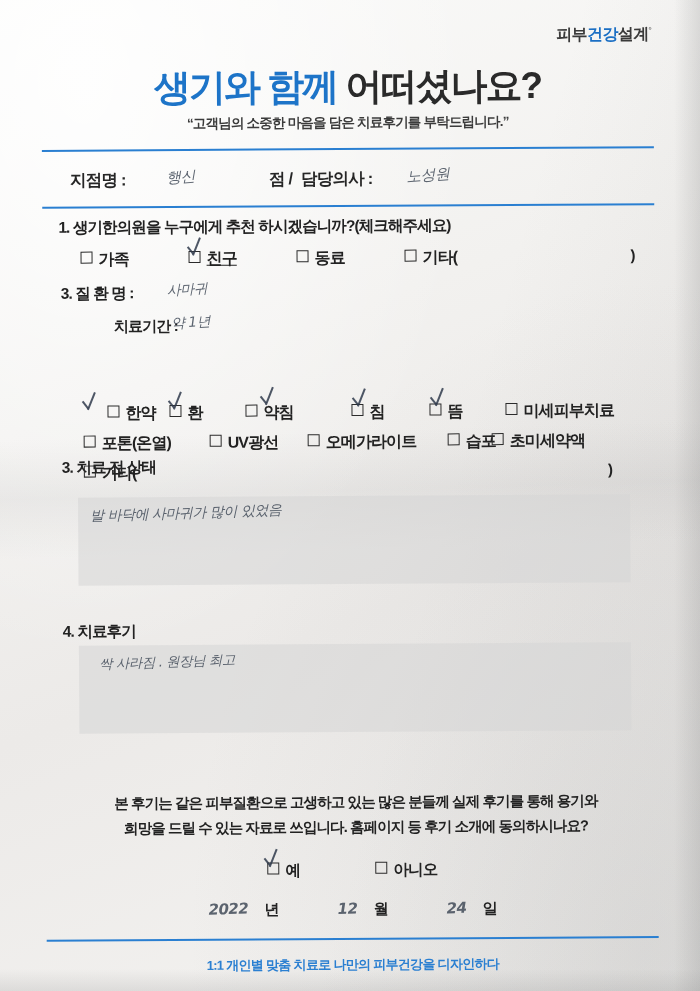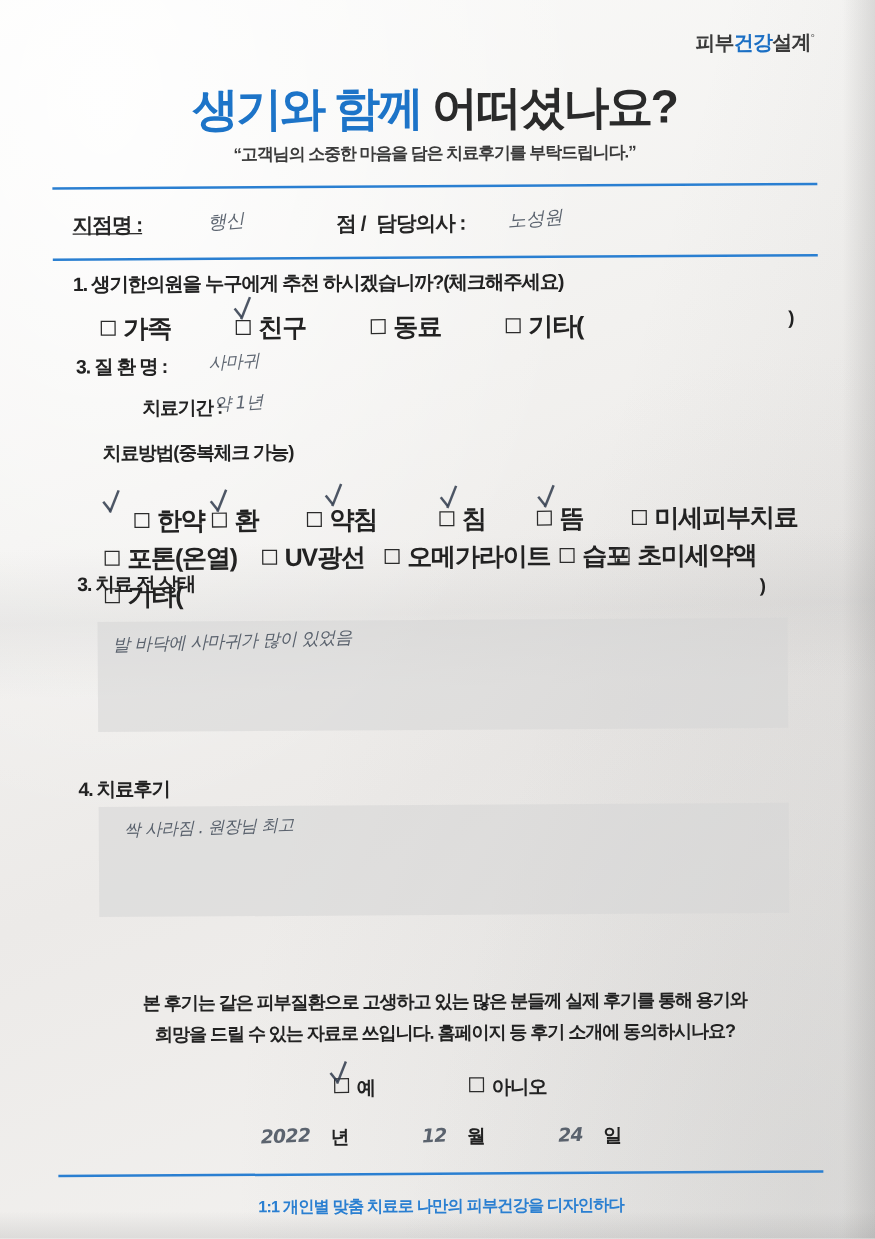--- a/index.html
+++ b/index.html
@@ -119,21 +119,21 @@
     left: 56px;
     top: 162px;
     width: 600px;
     height: 36px;
     font-size: 16.5px;
     font-weight: bold;
     letter-spacing: -0.8px;
     color: #262626;
   }
   .branch-row .lbl { position: absolute; }
-  .lbl-branch { left: 4px; top: 6px; text-decoration: underline; }
+  .lbl-branch { left: 16px; top: 6px; }
   .lbl-jeom { left: 215px; top: 6px; }
   .lbl-doctor { left: 247px; top: 6px; }
 
   
   .hw {
     position: absolute;
     font-family: "DejaVu Sans", sans-serif;
     color: #3c4654;
     font-style: italic;
     letter-spacing: -0.5px;
@@ -163,21 +163,21 @@
     letter-spacing: -0.9px;
     color: #222;
     white-space: nowrap;
   }
   .sl-period { left: 83px; top: 316px; margin-left: 32px; }
   .sl-method { left: 83px; top: 352px; }
 
   
   .opt {
     position: absolute;
-    font-size: 20px;
+    font-size: 16px;
     font-weight: bold;
     letter-spacing: -0.9px;
     color: #222;
     white-space: nowrap;
   }
   .box {
     display: inline-block;
     width: 10px;
     height: 10px;
     border: 1.6px solid #2b2b2b;
@@ -299,40 +299,39 @@
       <span class="lbl lbl-doctor">담당의사 :</span>
     </div>
     <div class="hw" style="left:168px; top:168px; font-size:15px; transform:rotate(-4deg);">행신</div>
     <div class="hw" style="left:408px; top:168px; font-size:15px; transform:rotate(-4deg);">노성원</div>
 
     <div class="q q1">1. 생기한의원을 누구에게 추천 하시겠습니까?(체크해주세요)</div>
 
     <div class="opt" style="left:82px; top:248px;">
       <span class="box"></span><span>가족</span>
     </div>
-    <div class="opt" style="left:190px; top:248px;">
+    <div class="opt" style="left:190px; top:248px;text-decoration:underline;">
       <span class="box"></span><span>친구</span>
     </div>
     <div class="chk" style="left:186px; top:238px;"></div>
 
     <div class="opt" style="left:298px; top:248px;">
       <span class="box"></span><span>동료</span>
     </div>
     <div class="opt" style="left:406px; top:248px;">
       <span class="box"></span><span>기타(</span>
     </div>
     <div class="paren-close" style="left:632px; top:248px;">)</div>
 
     <div class="q q2">3. 질 환 명 :</div>
     <div class="hw" style="left:168px; top:281px; font-size:14px; transform:rotate(-3deg);">사마귀</div>
 
     <div class="sublabel sl-period">치료기간 :</div>
     <div class="hw" style="left:172px; top:314px; font-size:14px; transform:rotate(-3deg);">약 1년</div>
 
-    <div class="sublabel sl-method">치료방법(중복체크 가능)</div>
 
     <div class="opt" style="left:84px; top:402px;margin-left:24px;">
       <span class="box"></span><span>한약</span>
     </div>
     <div class="chk" style="left:80px; top:392px;"></div>
 
     <div class="opt" style="left:170px; top:402px;">
       <span class="box"></span><span>환</span>
     </div>
     <div class="chk" style="left:166px; top:392px;"></div>

